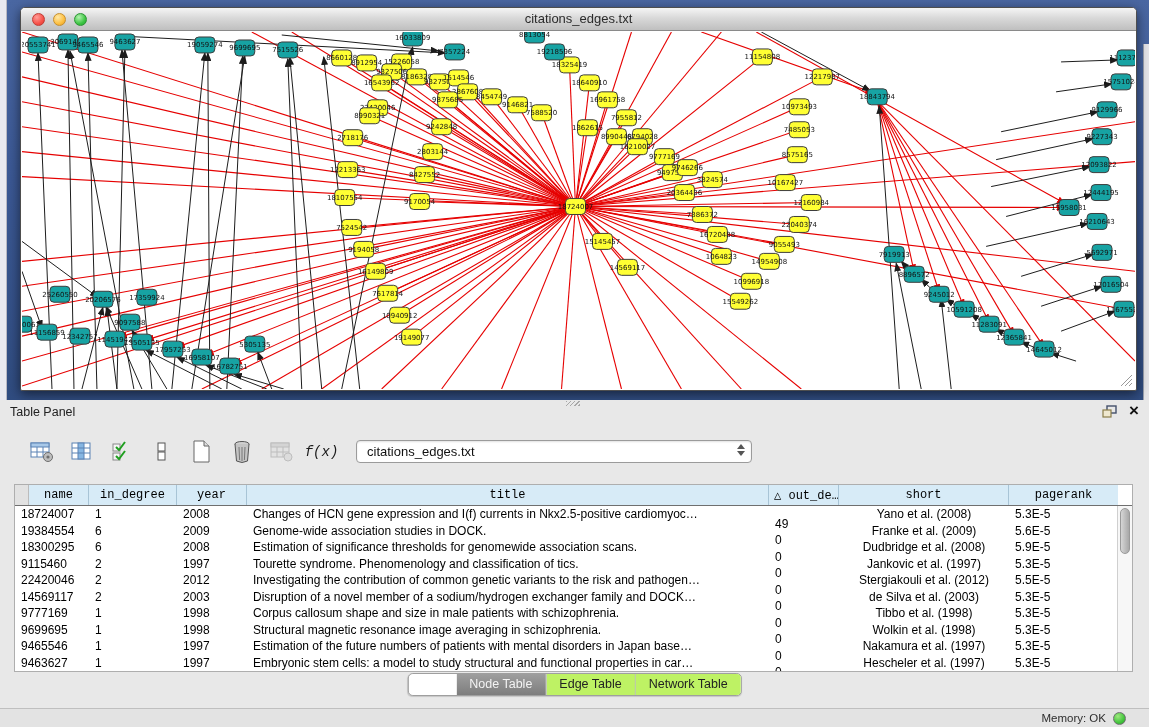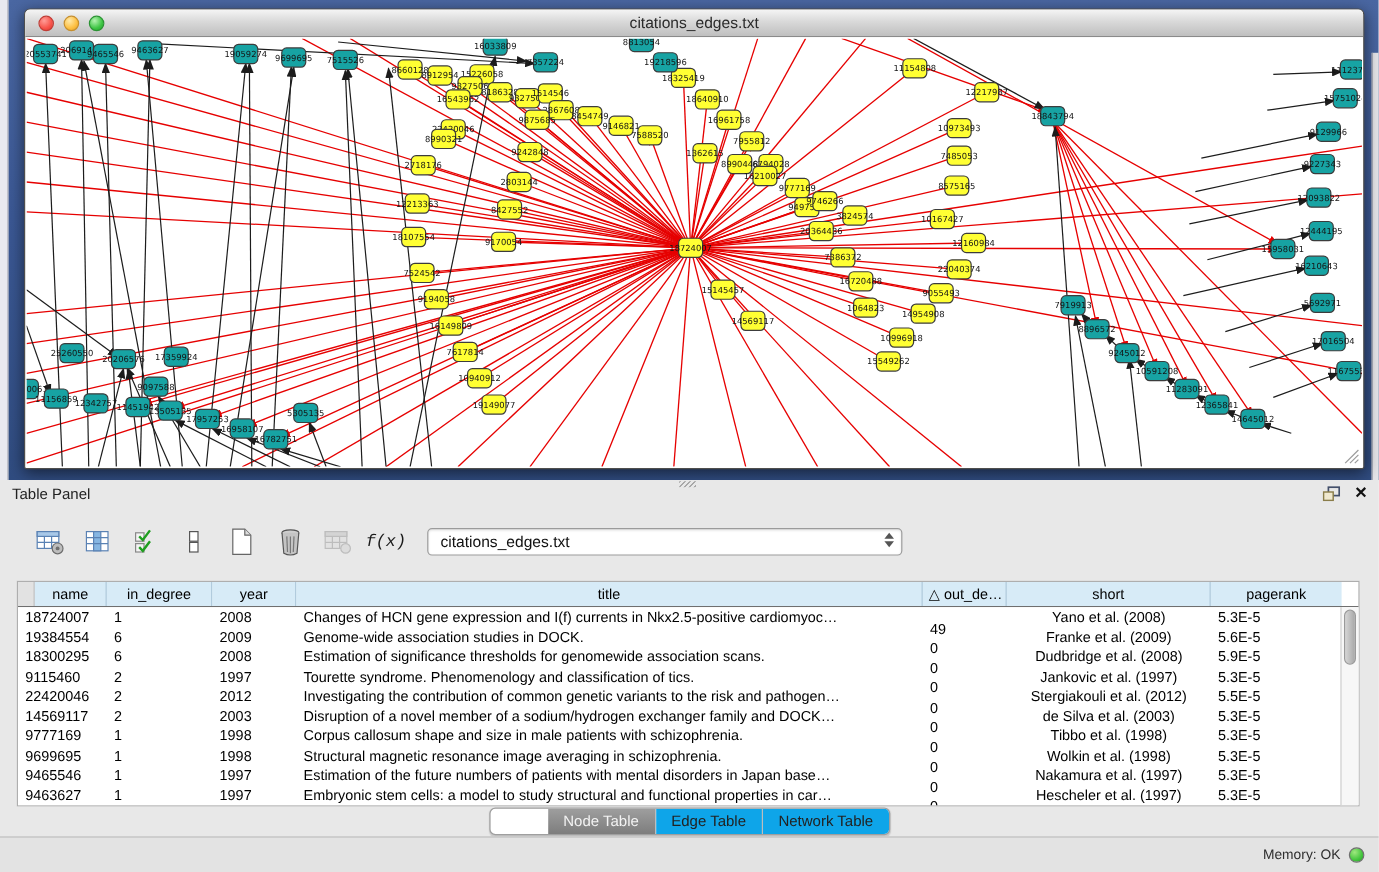--- a/index.html
+++ b/index.html
@@ -45,45 +45,45 @@
   .dropdown { position:relative; margin-left:8px; width:396px; height:23px; background:#fff;
               border:1px solid #9b9b9b; border-radius:4px; box-shadow:inset 0 1px 2px rgba(0,0,0,.12); }
   .dropdown .val { position:absolute; left:10px; top:3px; font-size:13px; color:#111; }
   .dd-arrows { position:absolute; right:6px; top:3px; display:flex; flex-direction:column; gap:2px; }
   .dd-arrows span { width:0; height:0; border-left:4px solid transparent; border-right:4px solid transparent; }
   .dd-up { border-bottom:5px solid #555; }
   .dd-down { border-top:5px solid #555; }
 
   .table-block { position:absolute; top:84px; left:14px; width:1119px; height:188px;
                  background:#fff; border:1px solid #aeaeae; }
-  .thead { display:flex; height:21px; border-bottom:1px solid #6f6f6f; }
+  .thead { display:flex; height:21px; border-bottom:1px solid #6f6f6f;font-family:Liberation Mono, monospace; }
   .th { font-size:12px; color:#000; background:#d7ebf7; border-right:1px solid #a8c4d6;
         display:flex; align-items:center; justify-content:center; overflow:hidden; white-space:nowrap; }
   .th.left { justify-content:flex-start; padding-left:5px; }
   .c0{width:14px; background:#e2e2e2; border-right:1px solid #bcbcbc;}
   .c1{width:60px;} .c2{width:88px;} .c3{width:70px;} .c4{width:522px;} .c5{width:70px;} .c6{width:170px;} .c7{width:109px; border-right:none;}
   .tbody { position:relative; height:165px; overflow:hidden; background:#fff; }
   .tr { display:flex; height:16.5px; align-items:center; }
   .td { font-size:12px; color:#000; white-space:nowrap; overflow:hidden; padding-left:6px; }
   .td.center { text-align:center; padding-left:0; }
   .r0{width:74px;} .r1{width:88px;} .r2{width:70px;} .r3{width:522px;} .r4{width:70px;margin-top:19px;} .r5{width:170px;} .r6{width:109px;}
   .vscroll { position:absolute; right:0; top:21px; bottom:0; width:15px; background:#f7f7f7; border-left:1px solid #cfcfcf; }
   .vthumb { position:absolute; top:2px; left:2px; width:10px; height:46px; border-radius:6px;
             background:linear-gradient(90deg,#d6d6d6,#a8a8a8); border:1px solid #9a9a9a; }
 
   .tabs { position:absolute; top:273px; left:50%; transform:translateX(-50%); display:flex;
           border:1px solid #9f9f9f; border-radius:5px; overflow:hidden; background:#fff;
           box-shadow:0 1px 1px rgba(0,0,0,.15); }
-  .seg { padding:3px 13px 4px; font-size:12.5px; color:#222; background:#0ea5e9; border-right:1px solid #bdbdbd; cursor:default; }
+  .seg { padding:3px 13px 4px; font-size:12.5px; color:#222; background:#bef264; border-right:1px solid #bdbdbd; cursor:default; }
   .seg:last-child { border-right:none; }
   .seg.sel { background:linear-gradient(180deg,#9e9e9e,#7d7d7d); color:#f3f3f3;margin-left:48px; }
 
-  .statusbar { position:absolute; left:0; right:0; bottom:0; height:30px; background:#e3e3e3;
+  .statusbar { position:absolute; left:0; right:0; bottom:0; height:19px; background:#e3e3e3;
                border-top:1px solid #bfbfbf; display:flex; align-items:center; justify-content:flex-end;
-               padding-right:12px; gap:7px; }
+               padding-right:23px; gap:7px; }
   .mem-label { font-size:11.5px; color:#2e2e2e; }
   .mem-dot { width:13px; height:13px; border-radius:50%; border:1px solid #6f6f6f;
              background:radial-gradient(circle at 35% 30%, #9fe87f, #44c53e 60%, #2c9a2c); }
 </style>
 </head>
 <body>
 
 <div class="screen">
 
   <div class="mdi">

